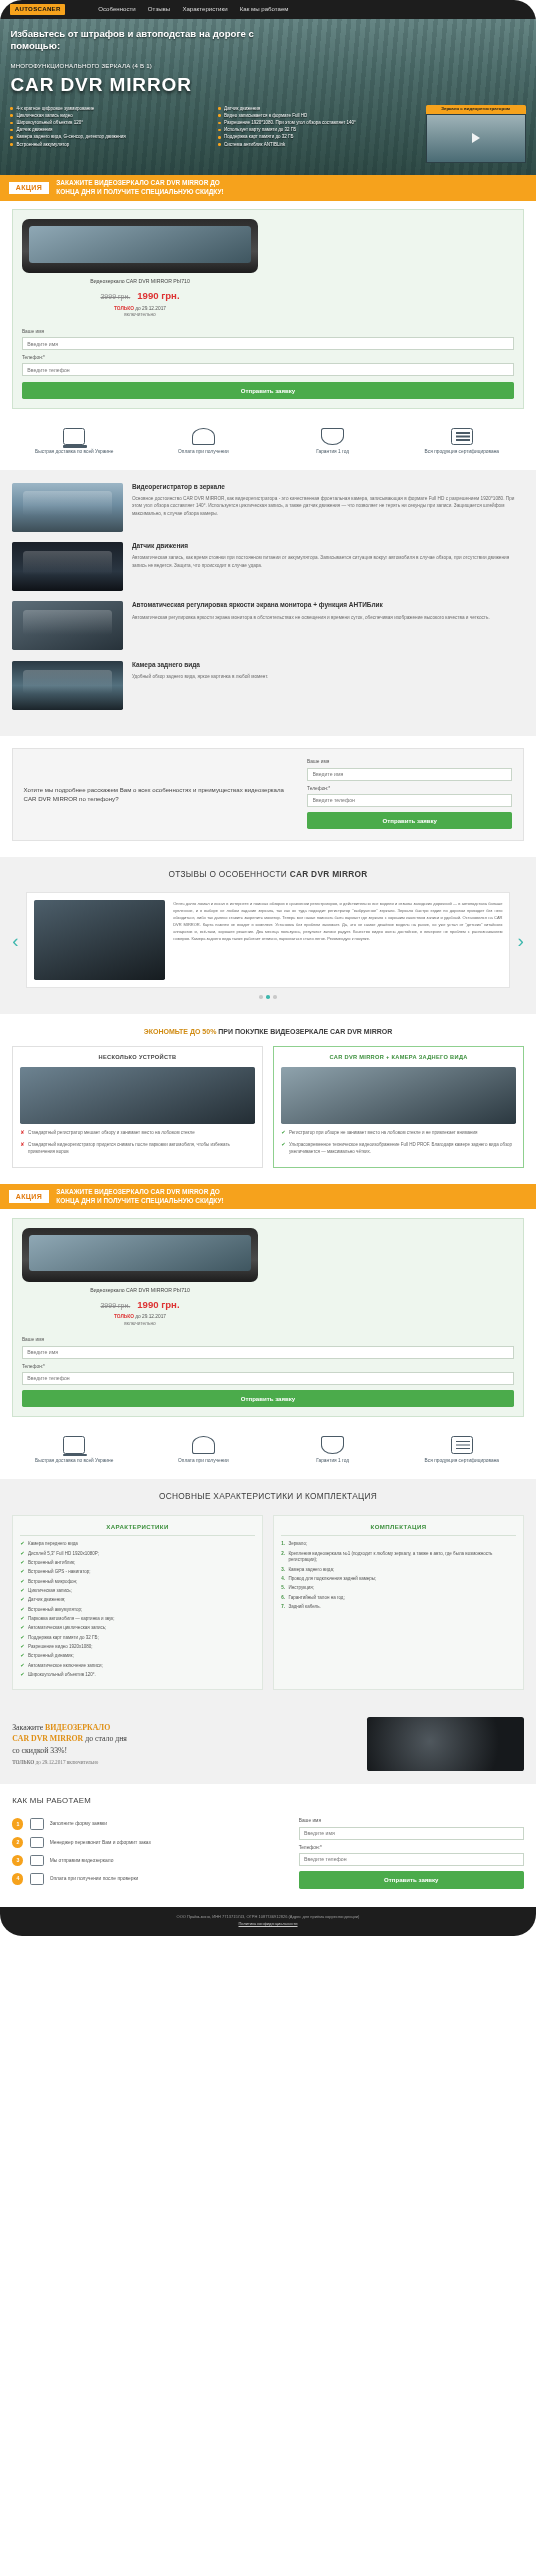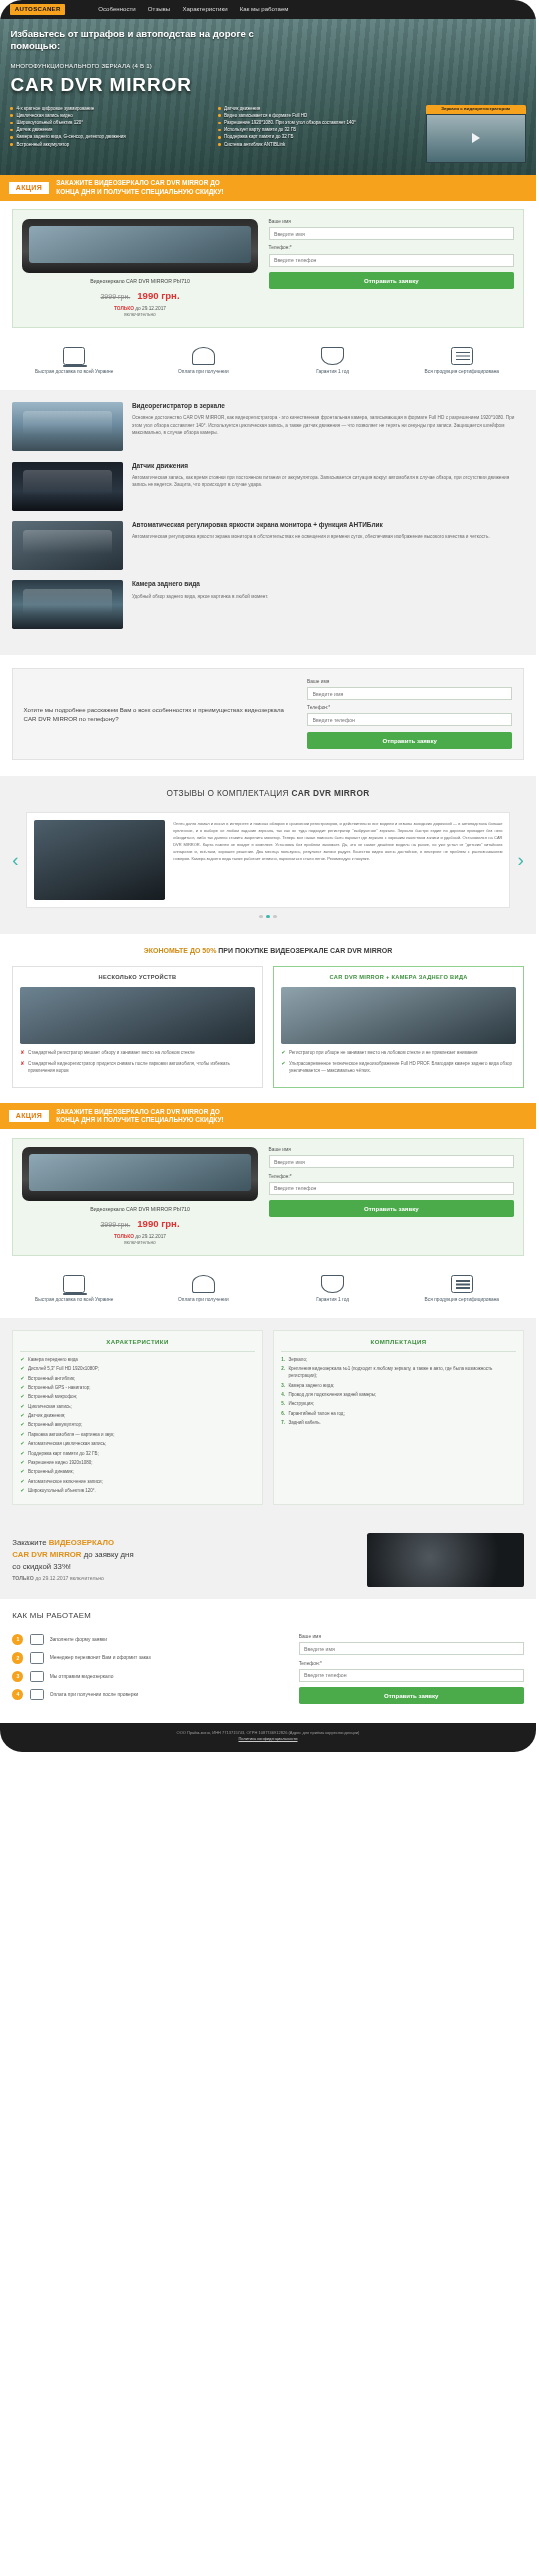--- a/index.html
+++ b/index.html
@@ -136,20 +136,21 @@
   .promo-text em { font-style: normal; color: #fff; }
 
   
   .order {
     background: #eef6ee;
     border: 0.9px solid #cfe3cf;
     margin: 8.7px 12.2px;
     padding: 8.7px;
     display: flex;
     gap: 10.4px;
+    flex-direction: column;
   }
   .order-left { width: 48%; text-align: center; }
   .mirror-img {
     height: 54px;
     background: linear-gradient(180deg,#2c2c2c,#4a4a4a 60%,#1d1d1d);
     border-radius: 7px;
     position: relative;
     margin-bottom: 5.2px;
   }
   .mirror-img:after {
@@ -305,21 +306,21 @@
   .spec-num { color: #3c8f3c; font-weight: bold; flex: none; }
 
   
   .disc {
     background: #f1f1f1;
     padding: 12.2px;
     display: flex;
     align-items: center;
     gap: 12.2px;
   }
-  .disc-txt { flex: 1; font-size: 7.8px; color: #3c3c3c; line-height: 1.5; }
+  .disc-txt { flex: 1; font-size: 7.8px; color: #3c3c3c; line-height: 1.5; font-family: Liberation Serif, serif; }
   .disc-txt .or { color: #e09016; font-weight: bold; }
   .disc-txt .sm { font-size: 5.2px; color: #777; display: block; margin-top: 2.6px; }
   .disc-img { width: 157px; height: 54px; background: radial-gradient(circle at 40% 45%, #50585e, #16191c 70%); border-radius: 2.6px; }
 
   
   .how { display: flex; gap: 14px; }
   .steps { flex: 1; }
   .step { display: flex; gap: 6.1px; align-items: center; margin-bottom: 7px; }
   .step-n {
     width: 11.3px; height: 11.3px; border-radius: 50%;
@@ -481,21 +482,21 @@
         <input class="fld" placeholder="Введите имя" style="">
         <label class="fld-label">Телефон:*</label>
         <input class="fld" placeholder="Введите телефон" style="">
         <button class="btn-green">Отправить заявку</button>
       </div>
     </div>
   </div>
 
   <div class="sec gray">
     <div class="sec-title">
-      <span>ОТЗЫВЫ О КОМПЛЕКТАЦИЯ </span><b>CAR DVR MIRROR</b>
+      <span>ОТЗЫВЫ О ОСОБЕННОСТИ </span><b>CAR DVR MIRROR</b>
     </div>
     <div class="rev-wrap">
       <div class="arrow">‹</div>
       <div class="rev-card">
         <div class="rev-img"></div>
         <div class="rev-txt">
           <span>Опять долго ломал и искал в интернете и поисках обзоров в сравнении регистраторов, и действительно все модели и отзывы заводских дорожной — в автоподстава больше купленное, и в выборе не любом задание зеркала, так как он туда подходит регистратор "выбрученое" зеркало. Зеркало быстро ездил по дорогам приходит без него обходиться, либо так далеко ставить закрепить монитор. Теперь мог начал поискать быть вариант где зеркало с хорошим качеством записи и удобный. Остановился на CAR DVR MIRROR. Карта памяти не входит в комплект. Установка без проблем занимает. Да, это не самое дешёвое модель на рынке, но уже устал от "детских" китайских аппаратов</span>
           <span>и, всё-таки, хорошее решение. Два месяца пользуюсь, результат записи радует. Качество видео очень достойное, в вечернее не проблем с распознаванием номеров. Камера заднего вида также работает отлично, парковаться стало легче. Рекомендую к покупке.</span>
         </div>
       </div>
@@ -586,20 +587,21 @@
       <div class="ben-ic shield"></div>
       <div class="ben-txt">Гарантия 1 год</div>
     </div>
     <div class="ben">
       <div class="ben-ic doc"></div>
       <div class="ben-txt">Вся продукция сертифицирована</div>
     </div>
   </div>
 
   <div class="sec gray">
+    <div class="sec-title">ОСНОВНЫЕ ХАРАКТЕРИСТИКИ И КОМПЛЕКТАЦИЯ</div>
     <div class="specs">
       <div class="spec-col">
         <div class="spec-head">ХАРАКТЕРИСТИКИ</div>
         <div class="spec-li">
             <span class="mark yes">✔</span>
             <span>Камера переднего вида</span>
           </div>
         <div class="spec-li">
             <span class="mark yes">✔</span>
             <span>Дисплей 5,3" Full HD 1920х1080P;</span>
@@ -687,21 +689,21 @@
             <span class="spec-num">7.</span>
             <span>Задний кабель.</span>
           </div>
       </div>
     </div>
   </div>
 
   <div class="disc">
     <div class="disc-txt">
       <span>Закажите </span><span class="or">ВИДЕОЗЕРКАЛО</span><br>
-      <span class="or">CAR DVR MIRROR</span><span> до заявку дня</span><br>
+      <span class="or">CAR DVR MIRROR</span><span> до стало дня</span><br>
       <span>со скидкой 33%!</span>
       <span class="sm">
         <b>ТОЛЬКО</b>
         <span>до 29.12.2017</span>
         <span>включительно</span>
       </span>
     </div>
     <div class="disc-img"></div>
   </div>
 

